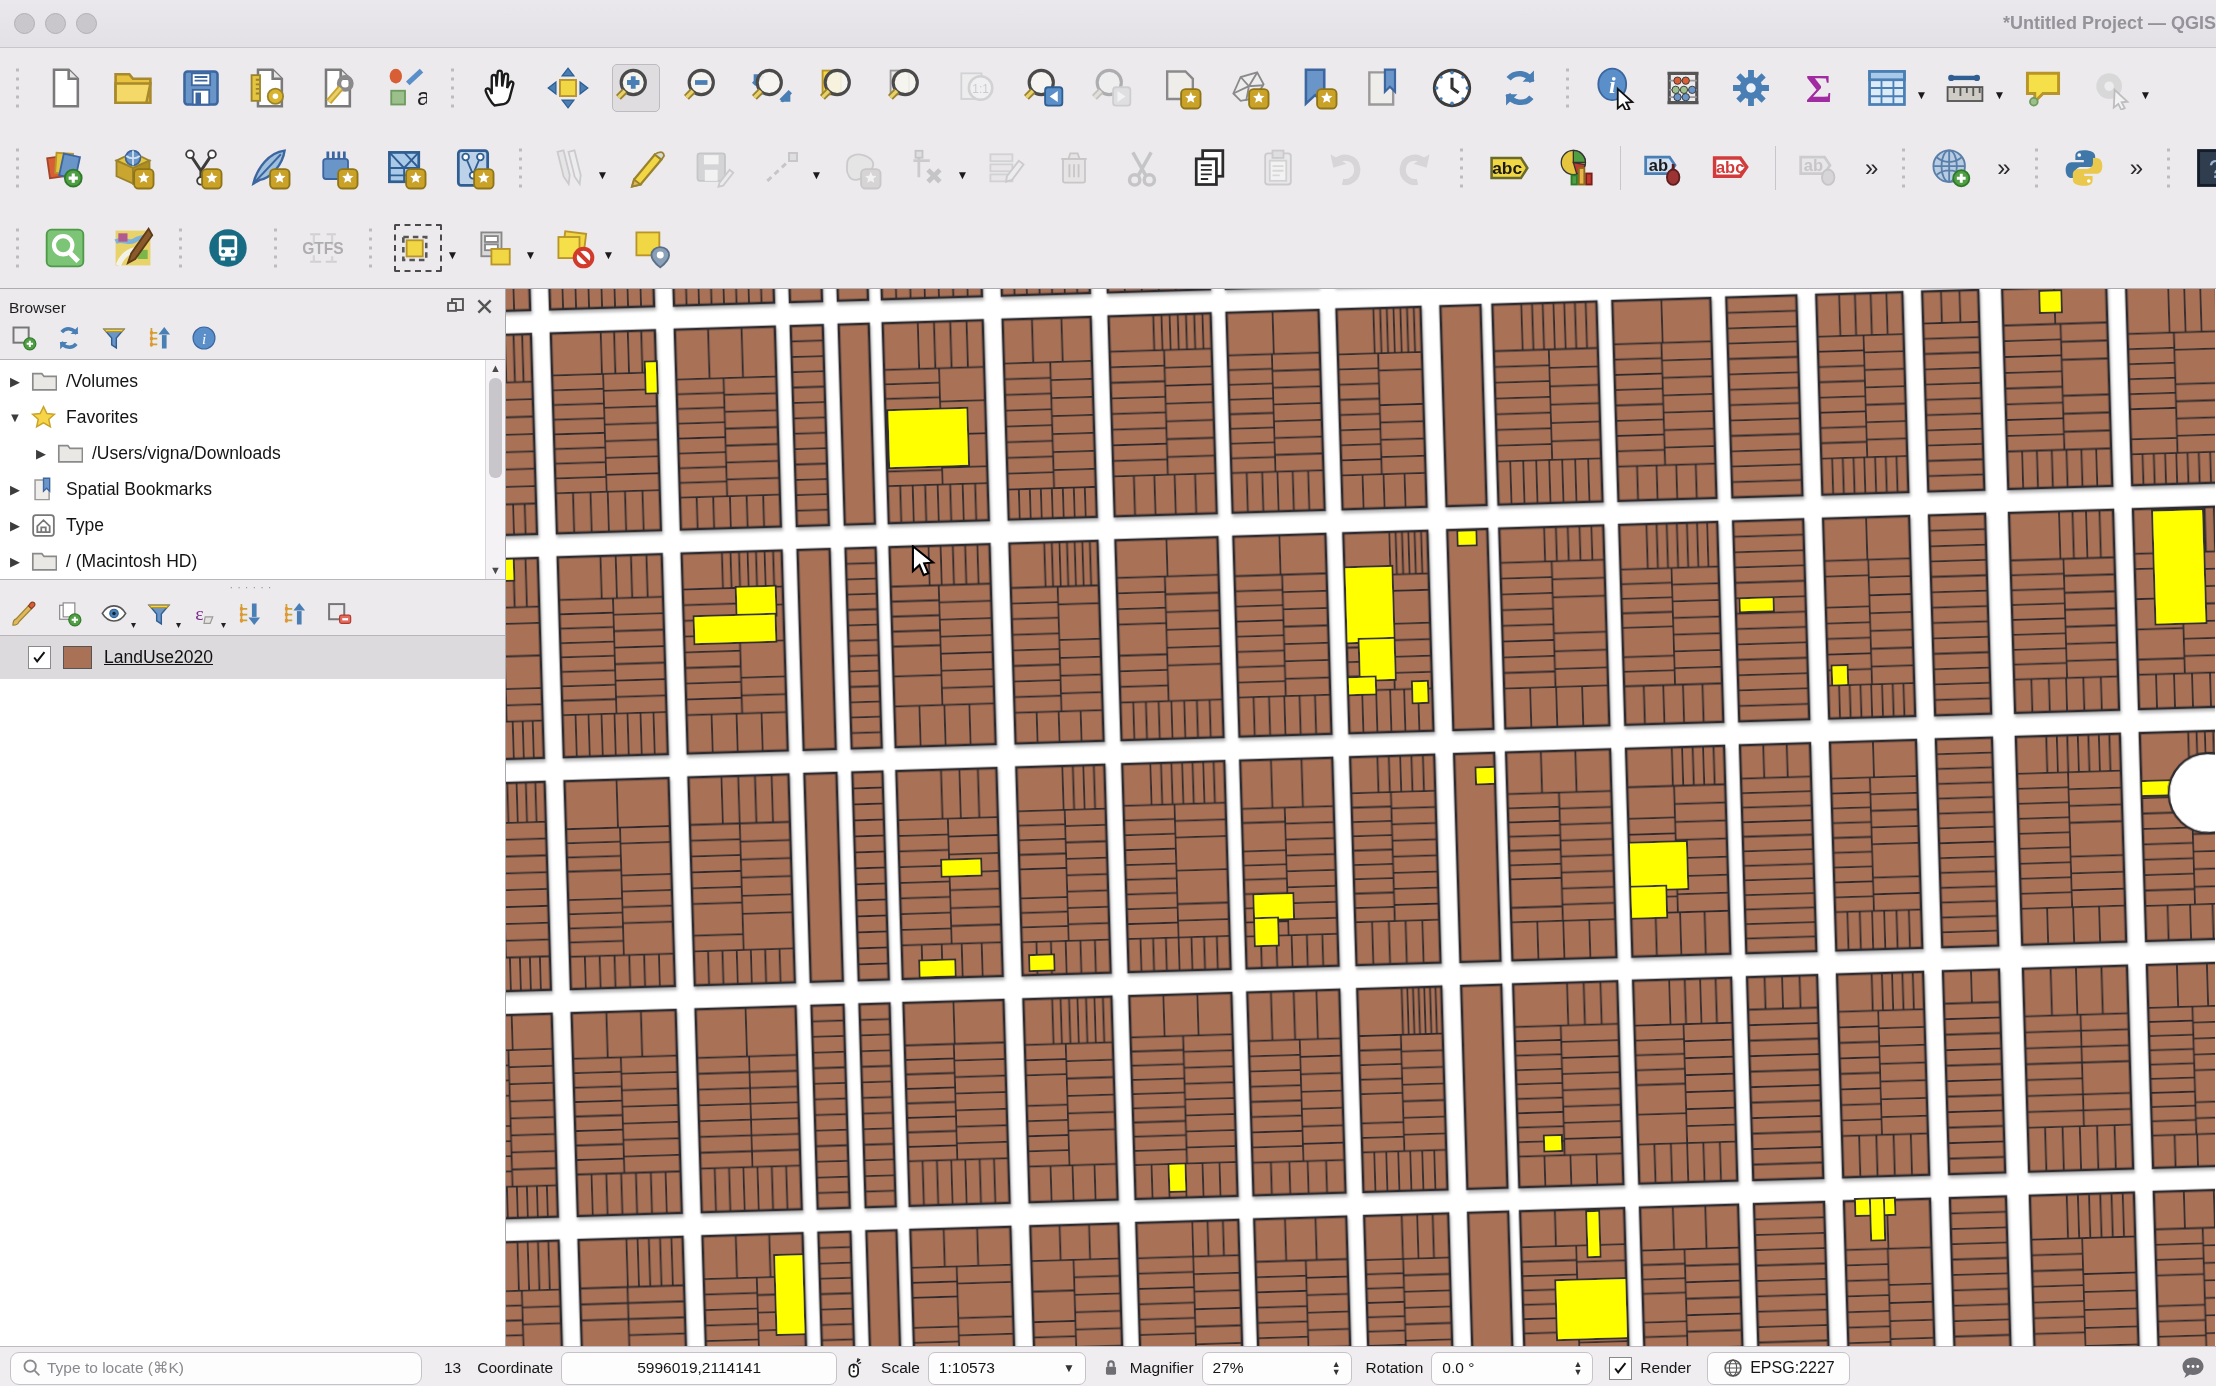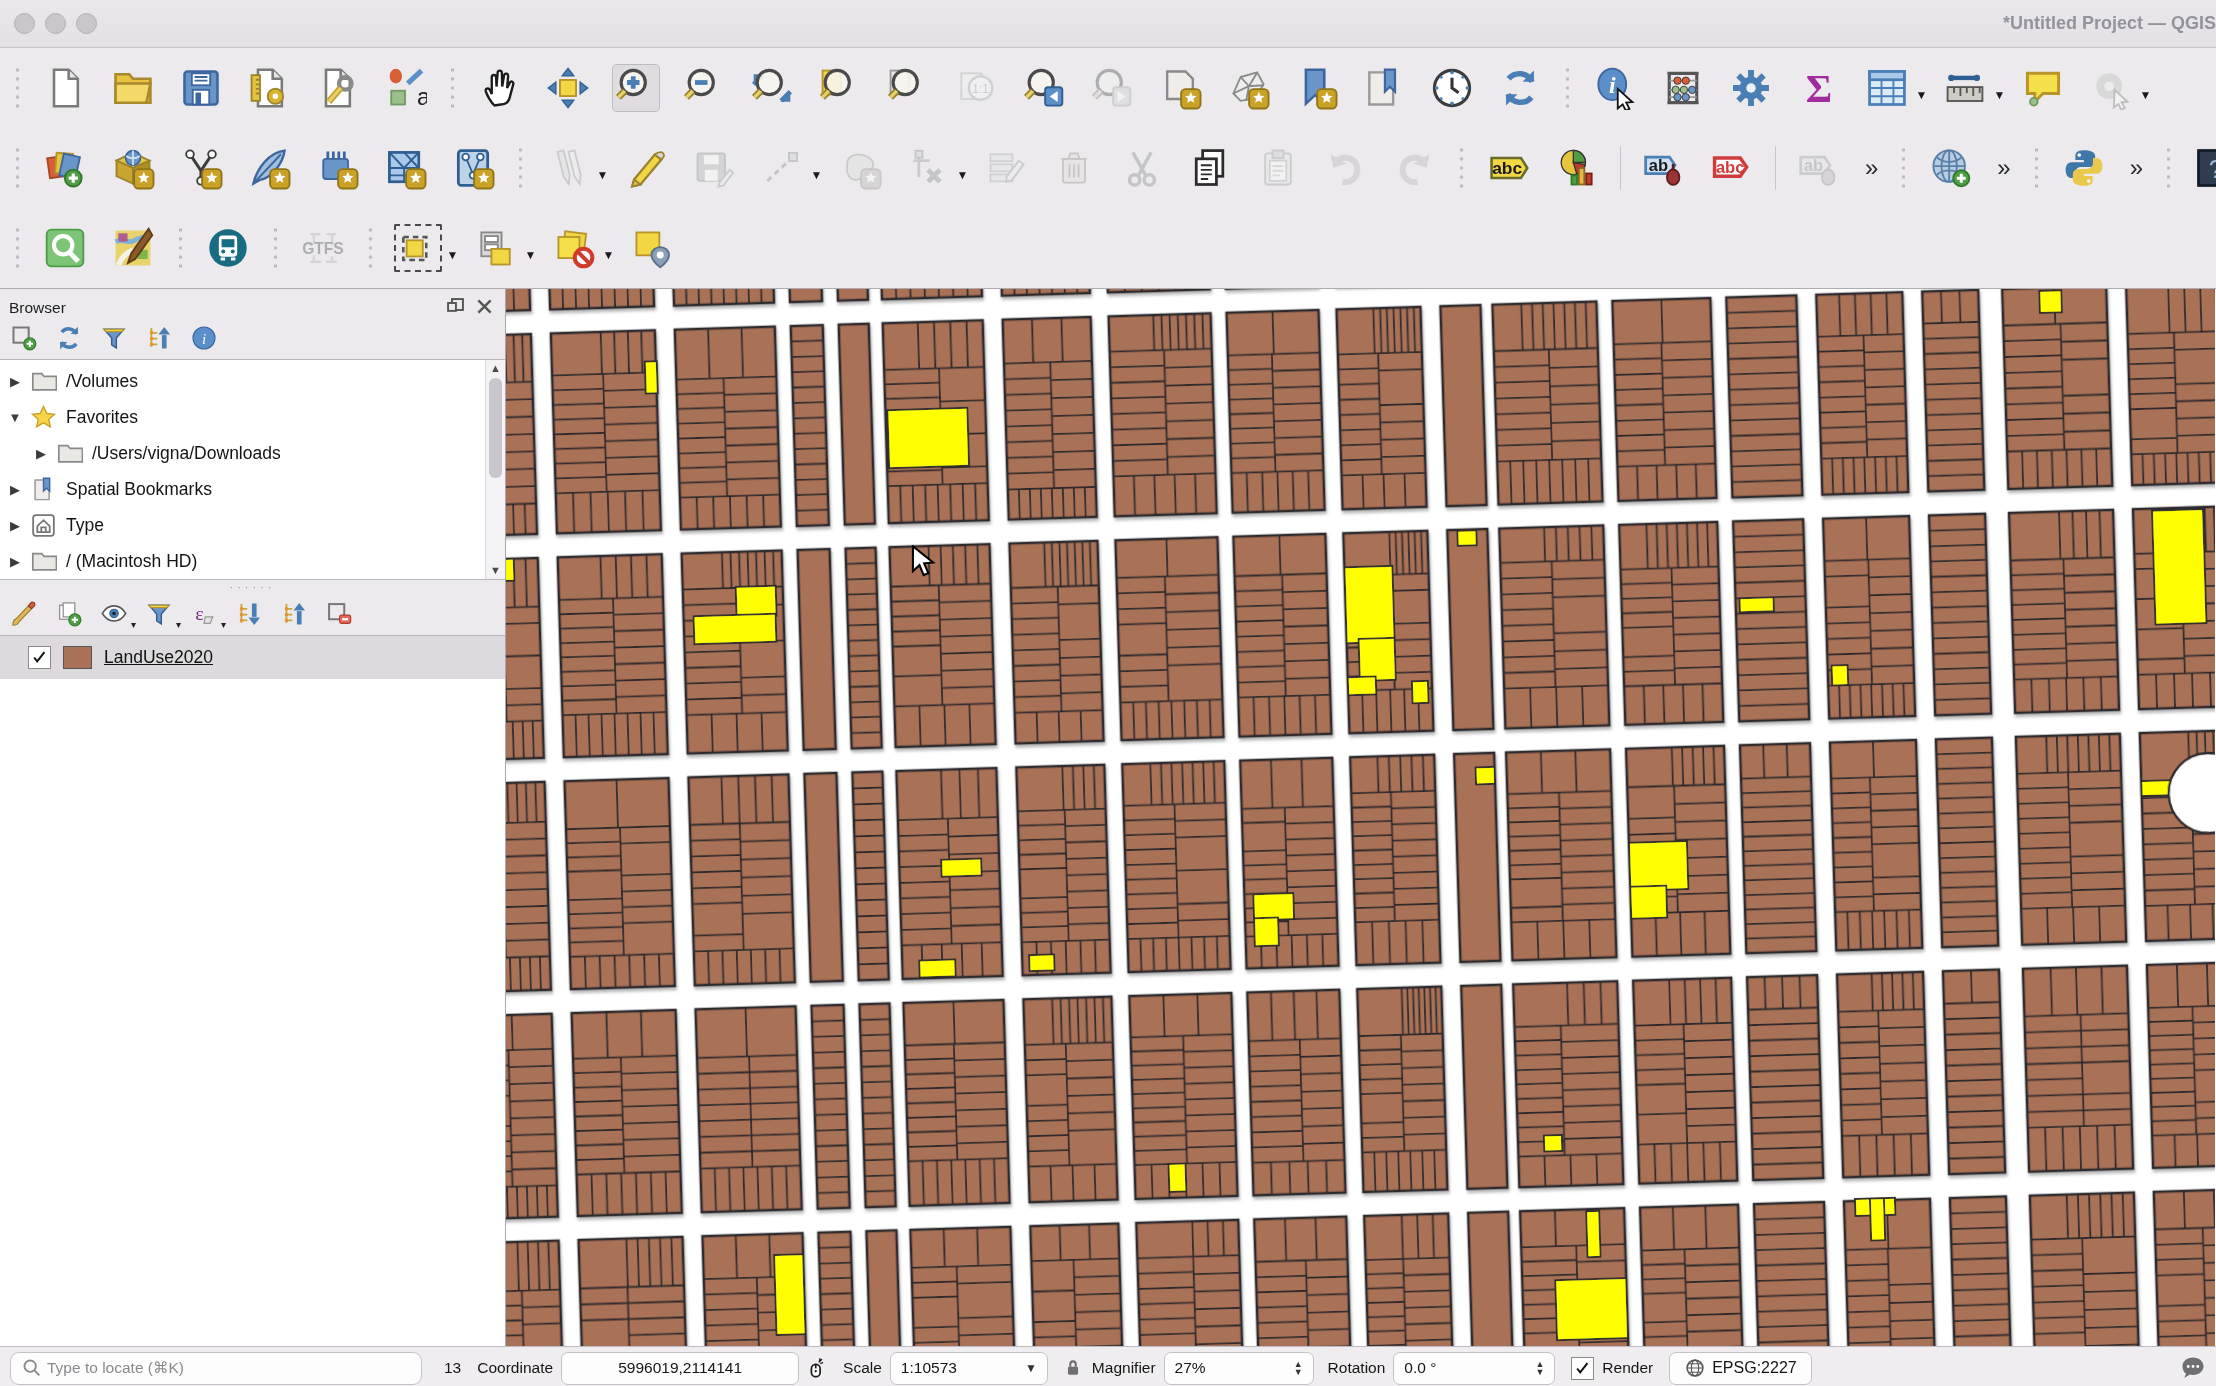--- a/index.html
+++ b/index.html
@@ -1046,21 +1046,21 @@
 <div id="statusbar">
   <div class="sbox" id="locator" style="width:412px;border-radius:9px">
     <span class="sic" id="ic-search"><svg viewBox="0 0 24 24">
           <circle cx="10" cy="10" r="6.2" fill="none" stroke="#8A8A8E" stroke-width="2"></circle>
           <path d="M14.6 14.6L20 20" stroke="#8A8A8E" stroke-width="2"></path>
         </svg></span>
     <span style="color:#8A888E;margin-left:4px">Type to locate (⌘K)</span>
   </div>
   <span class="slabel" style="margin-left:22px">13</span>
   <span class="slabel">Coordinate</span>
-  <div class="sbox" style="width:238px;justify-content:center">
+  <div class="sbox" style="width:276px;justify-content:center">
     <span>5996019,2114141</span>
   </div>
   <span class="sic" style="margin-left:6px" id="ic-mouse"><svg viewBox="0 0 24 24">
         <rect x="7" y="8" width="9.5" height="13.5" rx="4.7" fill="#fff" stroke="#1c1c1c" stroke-width="1.9"></rect>
         <path d="M11.7 8v4.4" stroke="#1c1c1c" stroke-width="1.9"></path>
         <circle cx="11.7" cy="15.5" r="1.2" fill="#1c1c1c"></circle>
         <path d="M15 5.8l3.6-3.4M16.6 7.3l3.2-1.3M15.7 4.3l.9-3" stroke="#1c1c1c" stroke-width="1.4"></path>
       </svg></span>
   <span class="slabel" style="margin-left:16px">Scale</span>
   <div class="sbox" style="width:158px">

